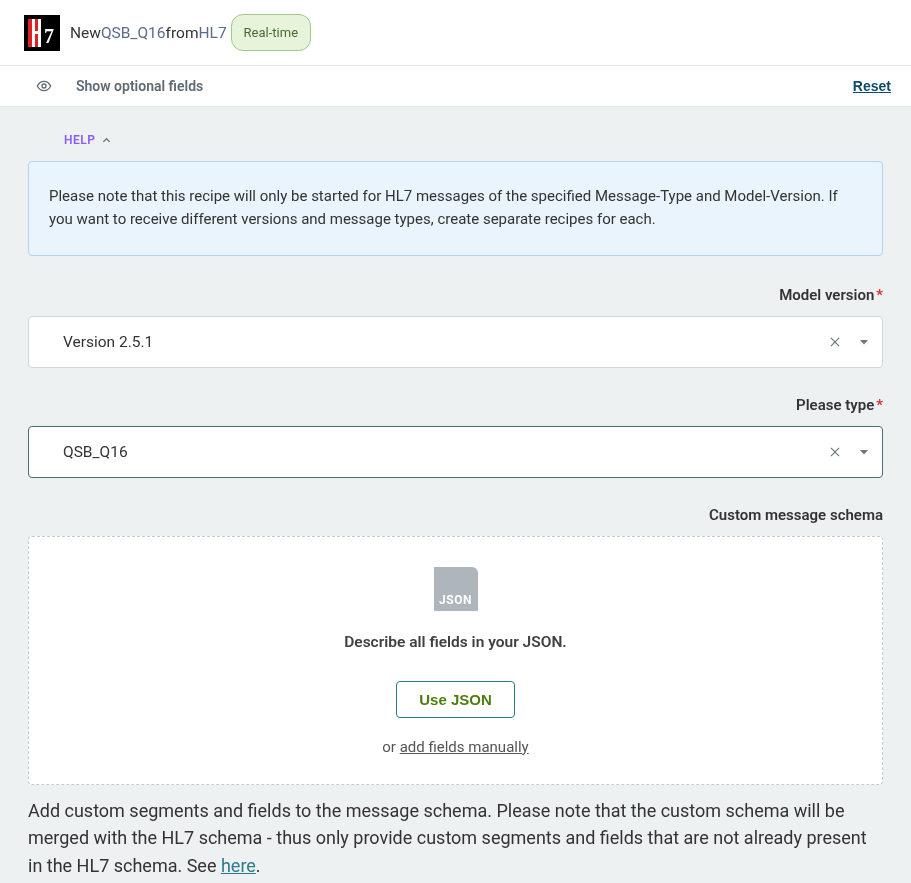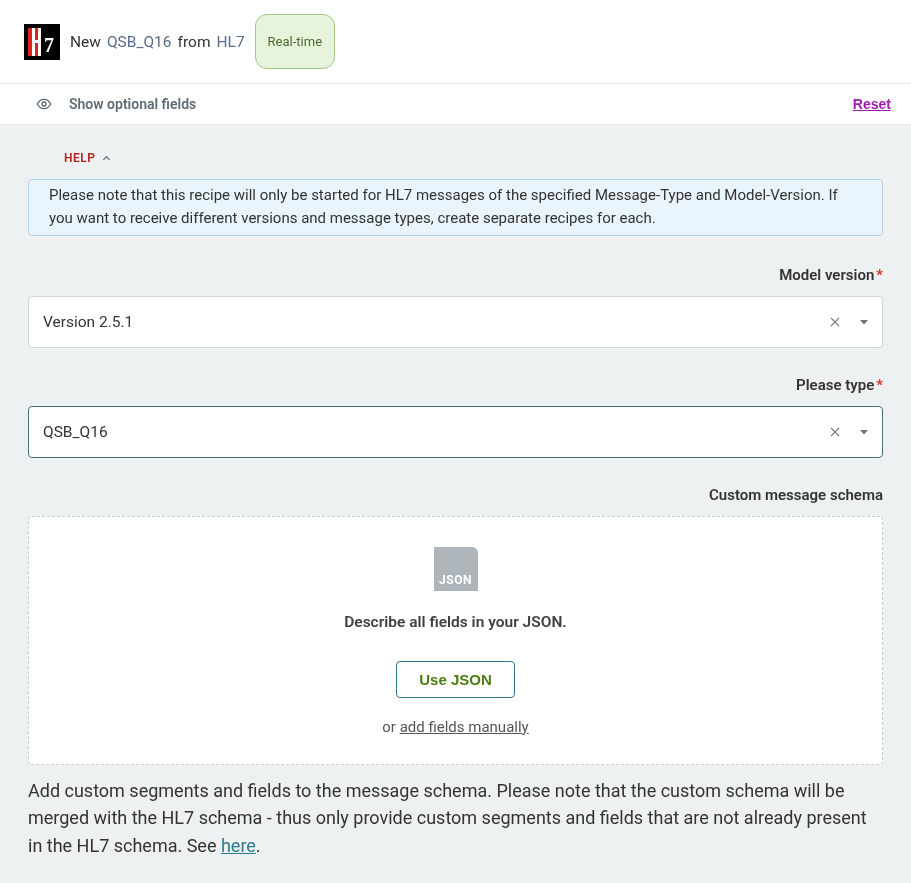--- a/index.html
+++ b/index.html
@@ -24,97 +24,96 @@
       display: flex;
       align-items: center;
       justify-content: center;
       flex-shrink: 0;
     }
     .header-title {
       font-size: 15.5px;
       color: #333;
       display: flex;
       align-items: center;
-      gap: 6px;
     }
     .header-link { color: #5a6b8f; }
     .badge {
       margin-left: 4px;
-      padding: 19px 12px;
+      padding: 10px 12px;
       border: 1px solid #9fca86;
       background: #e8f3dc;
       color: #4a6b36;
       border-radius: 12px;
       font-size: 13px;
     }
     .toolbar {
       background: #fff;
       border-bottom: 1px solid #e5e7eb;
       padding: 12px 20px 12px 36px;
       display: flex;
       justify-content: space-between;
       align-items: center;
     }
     .show-optional {
       display: flex;
       align-items: center;
-      gap: 17px;
+      gap: 24px;
       color: #5f6a73;
       font-size: 14px;
       font-weight: 600;
       cursor: pointer;
     }
     .reset-btn {
-      color: #a21caf;
+      color: #0c4a6e;
       font-size: 14px;
       font-weight: 600;
       cursor: pointer;
       background: none;
       border: none;
       text-decoration: underline;
     }
     .content {
       padding: 26px 28px 40px 28px;
     }
     .help-label {
       display: flex;
       align-items: center;
       gap: 6px;
-      color: #b91c1c;
+      color: #8b5cf6;
       font-size: 12px;
       font-weight: 600;
       letter-spacing: 0.5px;
       margin-bottom: 14px;
       cursor: pointer;
       padding-left: 36px;
     }
     .help-box {
       background: #eaf4fd;
       border: 1px solid #b5d3ee;
       border-radius: 4px;
-      padding: 4px 20px;
+      padding: 23px 20px;
       font-size: 15px;
       color: #333;
       line-height: 1.55;
       margin-bottom: 30px;
     }
     .field-group { margin-bottom: 28px; }
     .field-label {
       font-size: 15px;
       font-weight: 600;
       color: #333;
       margin-bottom: 12px;
       text-align: right;
     }
     .req { color: #d93025; margin-left: 2px; }
     .select-input {
       background: #fff;
       border: 1px solid #d0d5d9;
       border-radius: 4px;
-      padding: 0 12px 0 14px;
+      padding: 0 12px 0 34px;
       height: 52px;
       display: flex;
       align-items: center;
       justify-content: space-between;
       font-size: 15.5px;
       color: #333;
       cursor: pointer;
     }
     .select-input.focused {
       border: 1.5px solid #4a6e7a;

